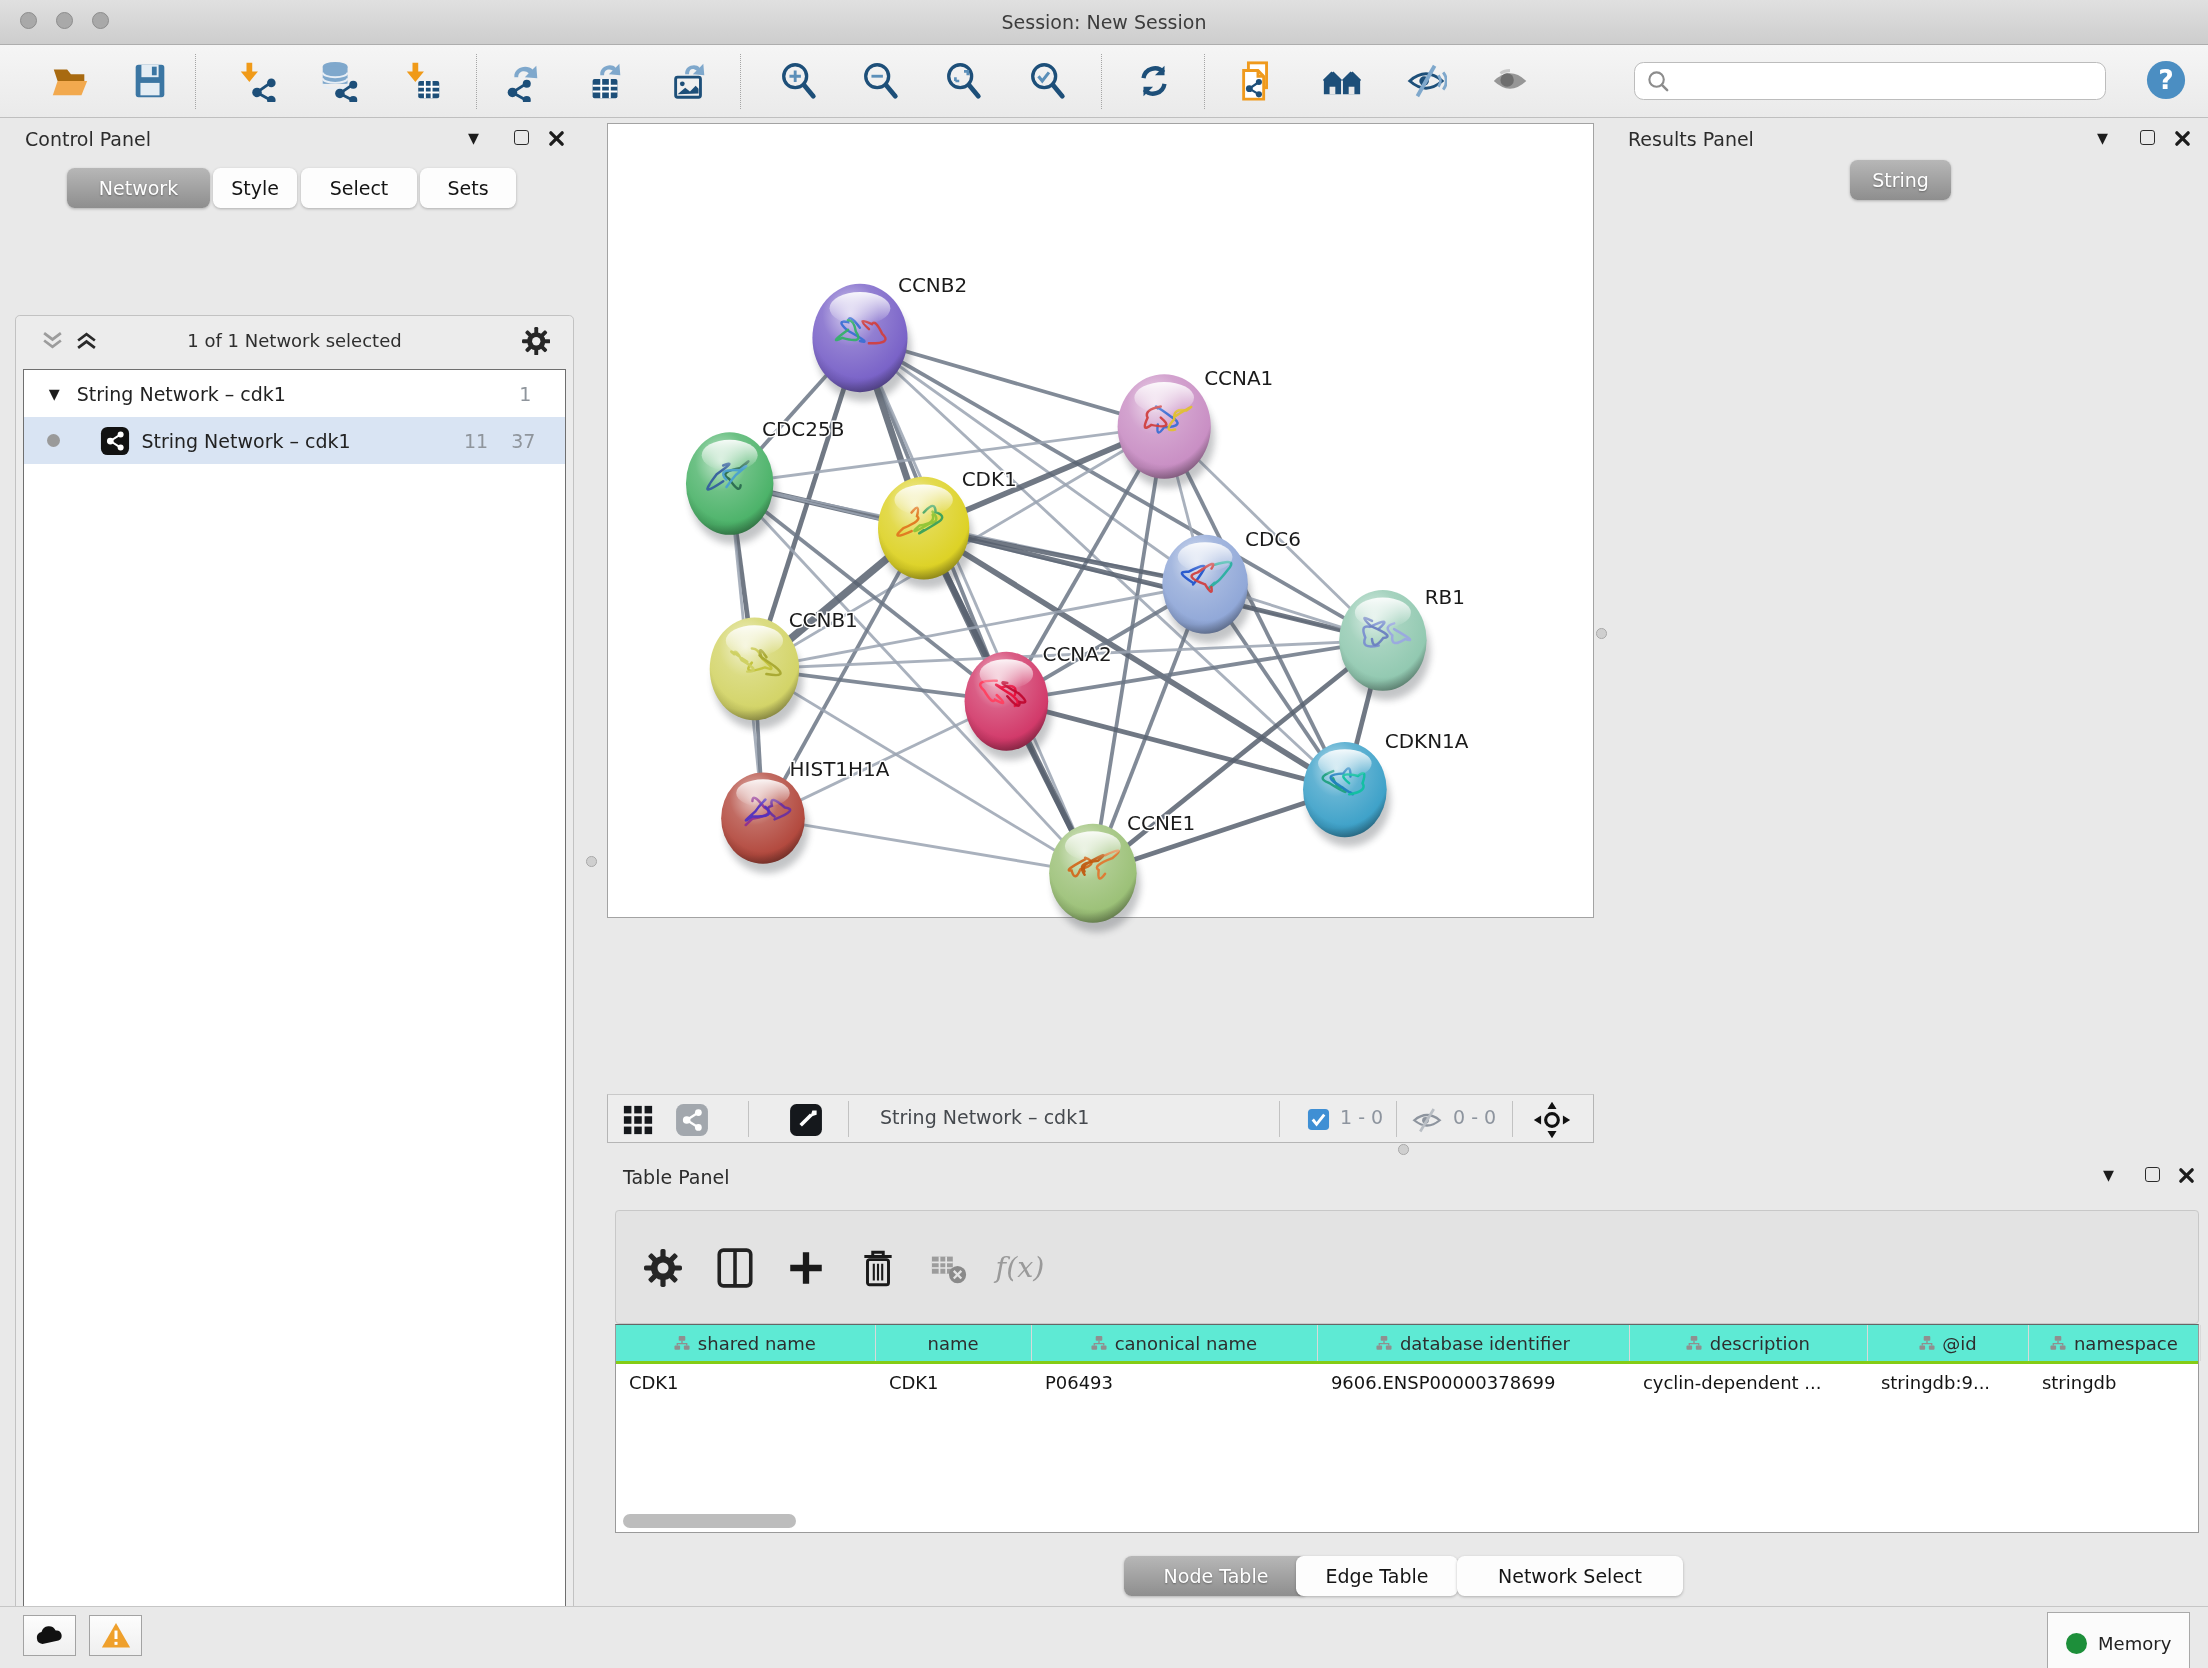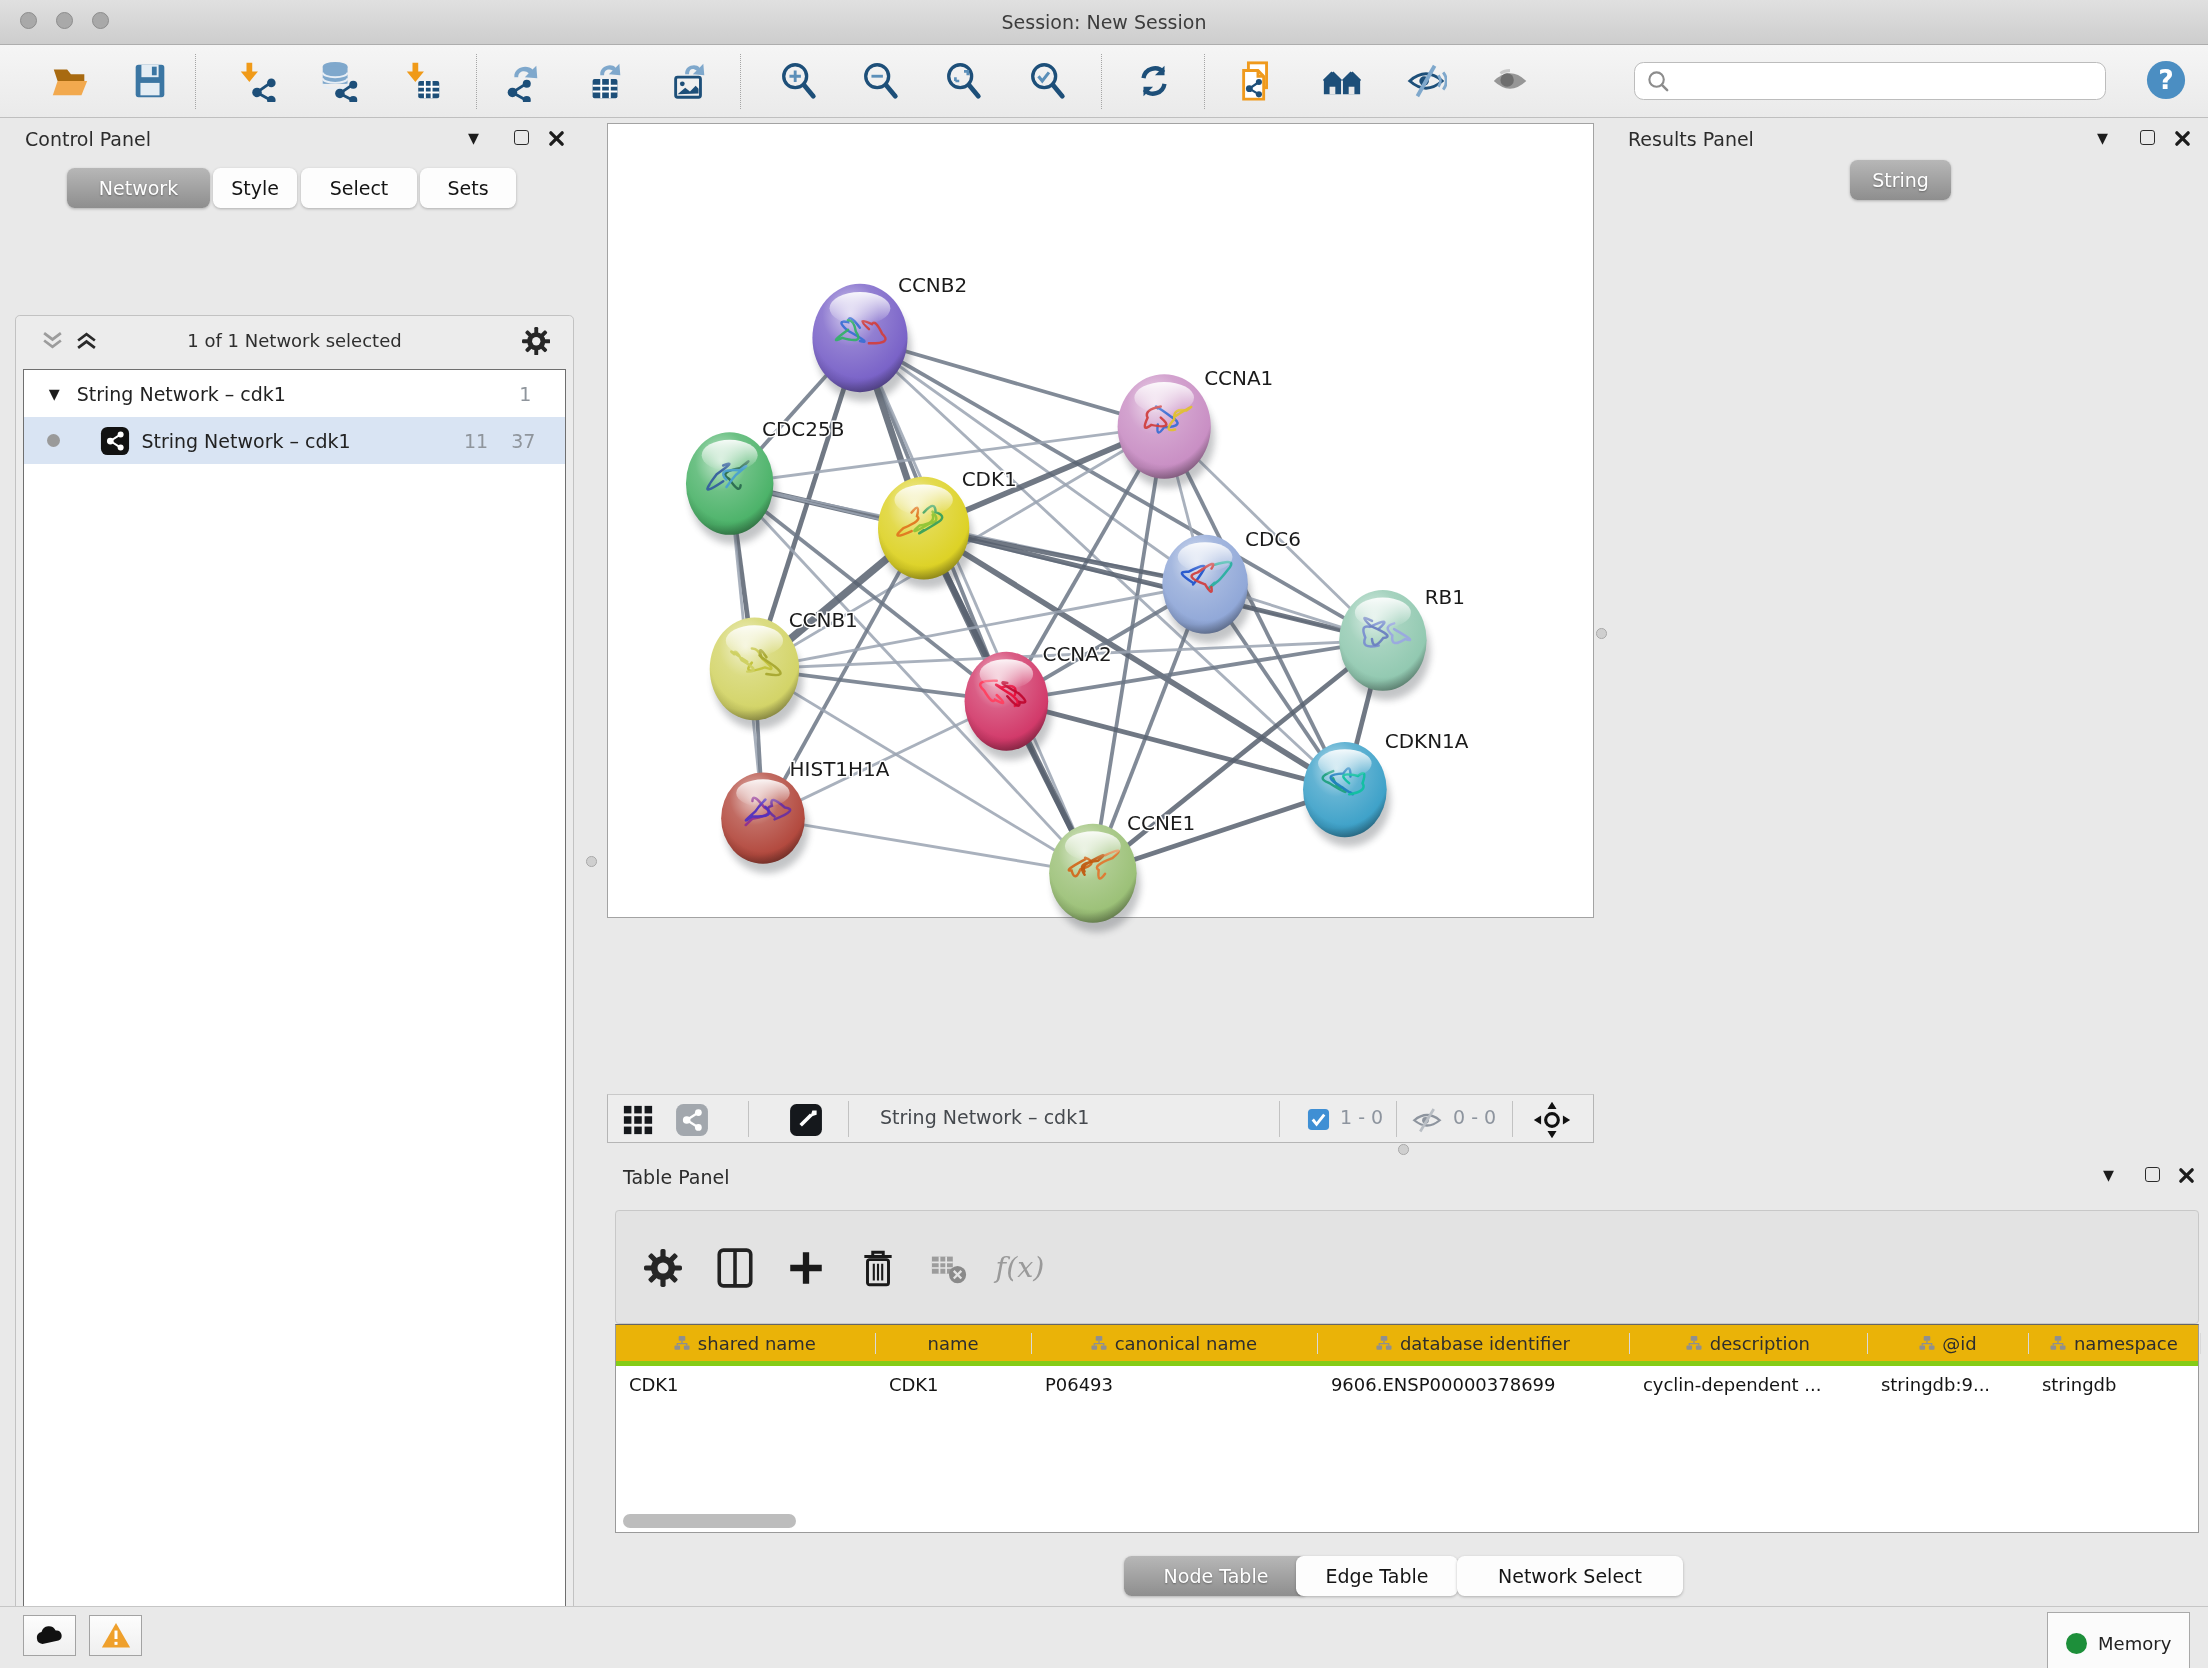--- a/index.html
+++ b/index.html
@@ -44,21 +44,21 @@
   .nf-gray{color:#8d949e;}
   .splitter-dot{position:absolute;width:10.5px;height:10.5px;border-radius:50%;background:#cfcfcf;
                 border:1px solid #aaa;box-sizing:border-box;}
   
   .tp{position:absolute;left:607px;top:1156px;right:0;bottom:61px;background:#e9e9e9;}
   .tp-toolbar{position:absolute;left:7.6px;top:54px;right:9.5px;height:114px;background:#e3e3e3;
               border:1px solid #c8c8c8;border-radius:3.8px;box-sizing:border-box;}
   .tp-tbi{position:absolute;top:36px;width:38px;height:42px;}
   .tp-table{position:absolute;left:7.6px;top:168px;right:9.5px;height:209px;background:#fff;
             border:1px solid #9a9a9a;border-top:1.9px solid #666;box-sizing:border-box;}
-  .th-row{display:flex;height:36px;background:#eab308;border-bottom:5px solid #84cc16;align-items:center;}
+  .th-row{display:flex;height:36px;background:#5eead4;border-bottom:3px solid #84cc16;}
   .th{display:flex;align-items:center;justify-content:center;gap:7.6px;font-size:18px;color:#2e2e2e;
       border-right:1px solid #d9d9d9;box-sizing:border-box;overflow:hidden;white-space:nowrap;}
   .td-row{display:flex;height:36px;}
   .td{display:flex;align-items:center;font-size:18px;color:#141414;padding-left:13.3px;
       box-sizing:border-box;overflow:hidden;white-space:nowrap;}
   .hscroll{position:absolute;left:7.6px;bottom:3.8px;width:173px;height:14.3px;border-radius:7.6px;background:#bdbdbd;}
   .tp-tab{position:absolute;top:400px;height:40px;line-height:40px;}
   
   .statusbar{position:absolute;left:0;bottom:0;right:0;height:61px;background:#e9e9e9;border-top:1px solid #c6c6c6;}
   .sb-btn{position:absolute;top:7.6px;width:53px;height:41px;background:linear-gradient(#fdfdfd,#efefef);

